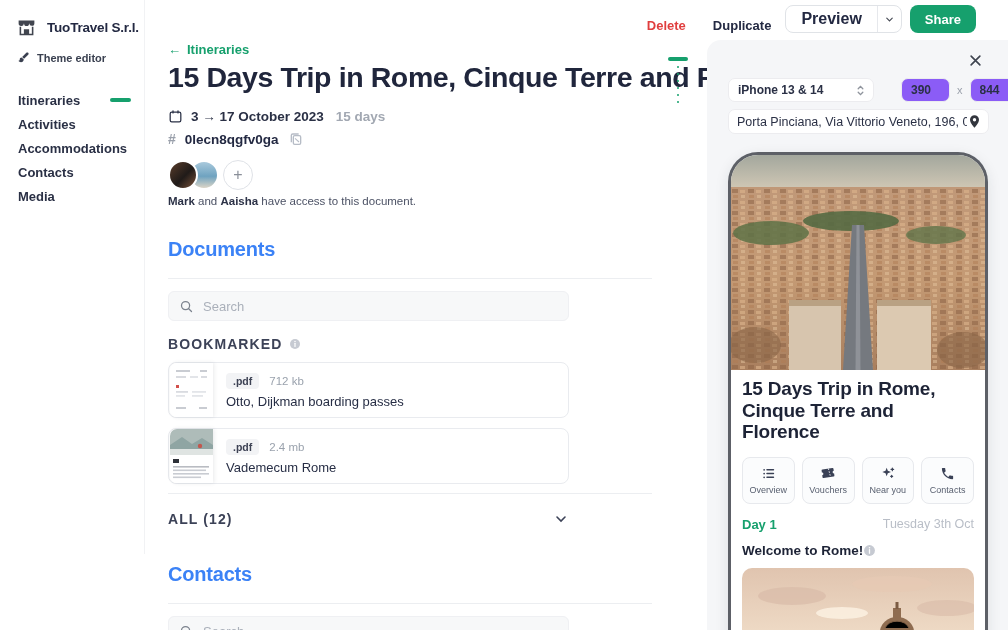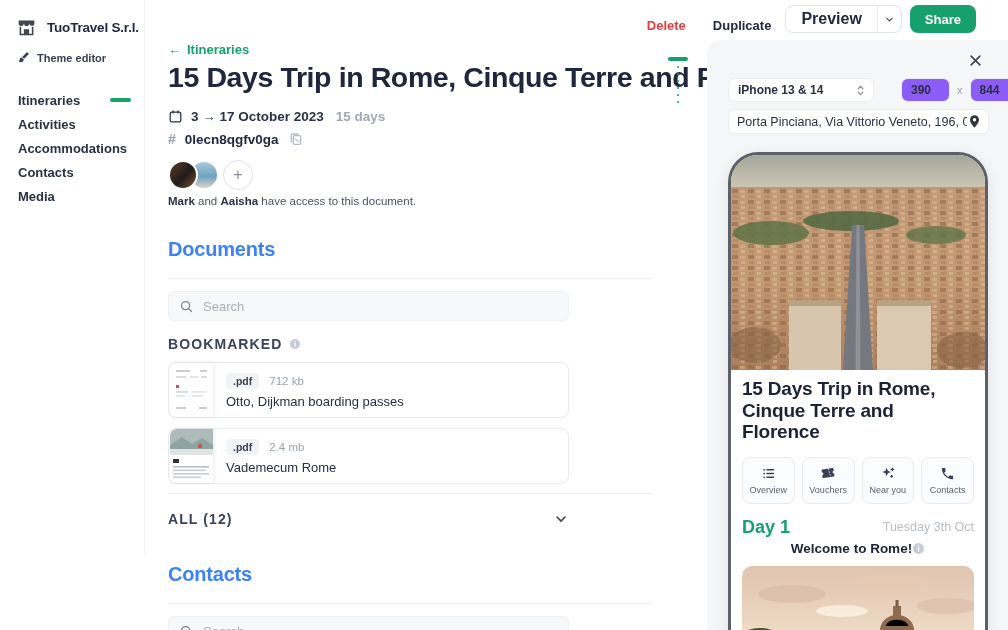--- a/index.html
+++ b/index.html
@@ -113,23 +113,23 @@
   .phone-photo { width:100%; height:215px; display:block; }
   .phone-body { padding:8px 11px 0 11px; }
   .phone-title { font-size:19px; font-weight:800; letter-spacing:-.2px;
     line-height:21.5px; color:#1d2336; }
   .tabs { margin-top:14px; display:flex; gap:7px;align-items:flex-end; }
   .tab { width:53px; height:47px; background:#fbfcfd; border:1px solid #e7e9ed;
     border-radius:8px; display:flex; flex-direction:column; align-items:center;
     justify-content:center; gap:4px; cursor:pointer; }
   .tab span { font-size:9px; color:#596070; }
   .day-row { margin-top:13px; display:flex; align-items:center; justify-content:space-between; }
-  .day-label { font-size:18px; font-weight:700; color:#16a06d; }
+  .day-label { font-size:13px; font-weight:700; color:#16a06d; }
   .day-date { font-size:12.5px; color:#b9bec7; }
-  .welcome-row { margin-top:3px; display:flex; align-items:center; justify-content:center; }
+  .welcome-row { margin-top:11px; display:flex; align-items:center; justify-content:flex-start; }
   .welcome-title { font-size:13.5px; font-weight:800; color:#1d2336; }
   .day-photo { margin-top:10px; border-radius:10px; overflow:hidden; height:150px; }
   .day-photo svg { display:block; }
 
   
   .deco { position:absolute; left:668px; top:57px; width:20px; display:flex;
     flex-direction:column; align-items:center; }
   .deco .dash { width:20px; height:4px; border-radius:2px; background:#16a06d; }
   .deco .dot { width:2.5px; height:2.5px; border-radius:50%; background:#16a06d; margin-top:4.5px; }
   .deco .dot:first-of-type { margin-top:7px; }

